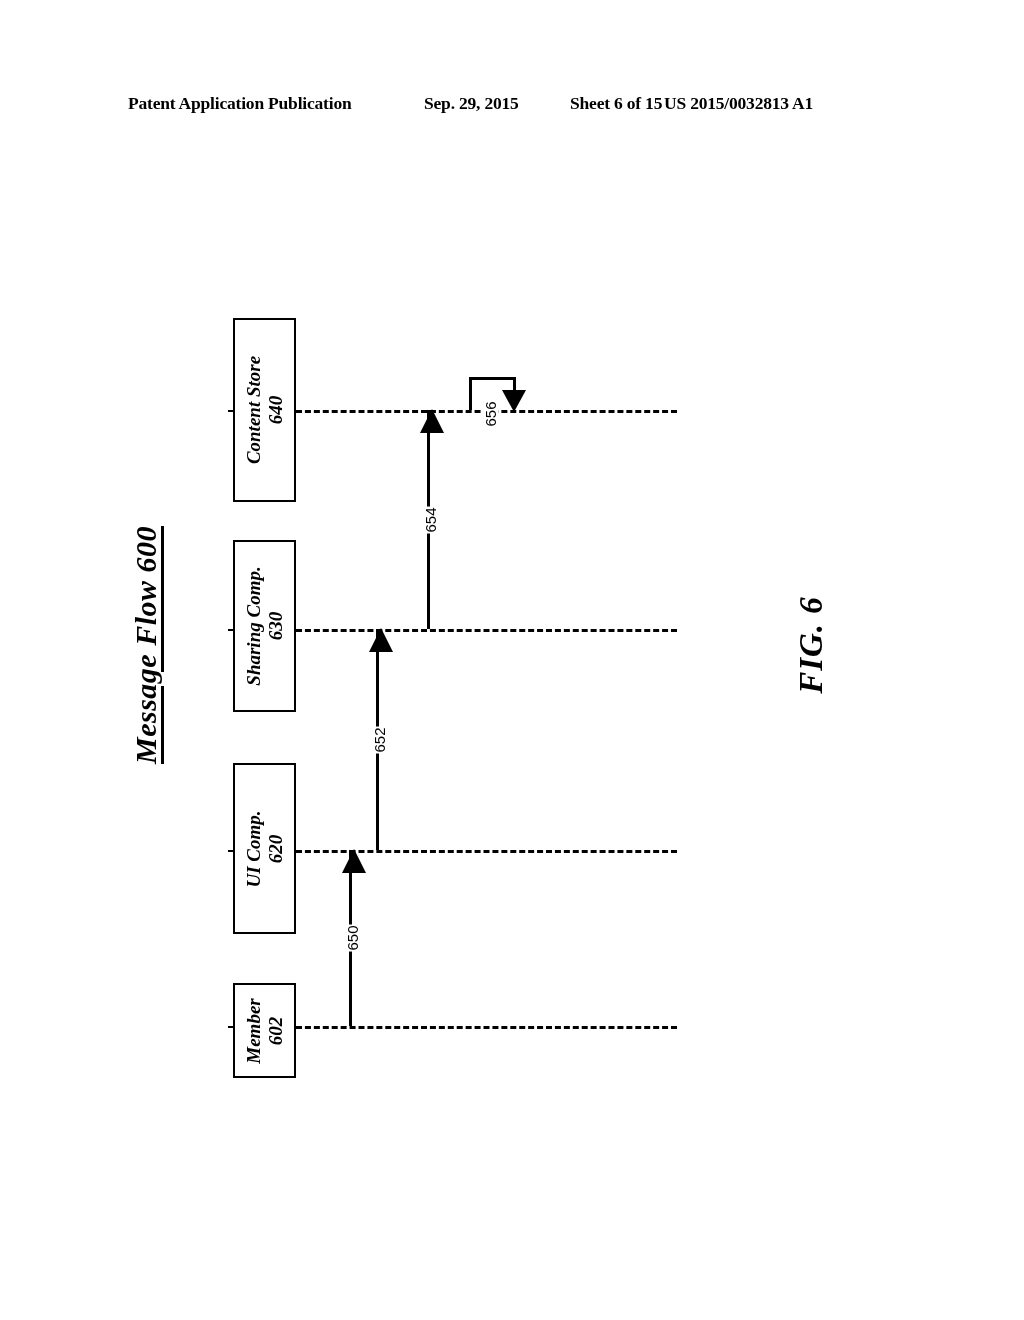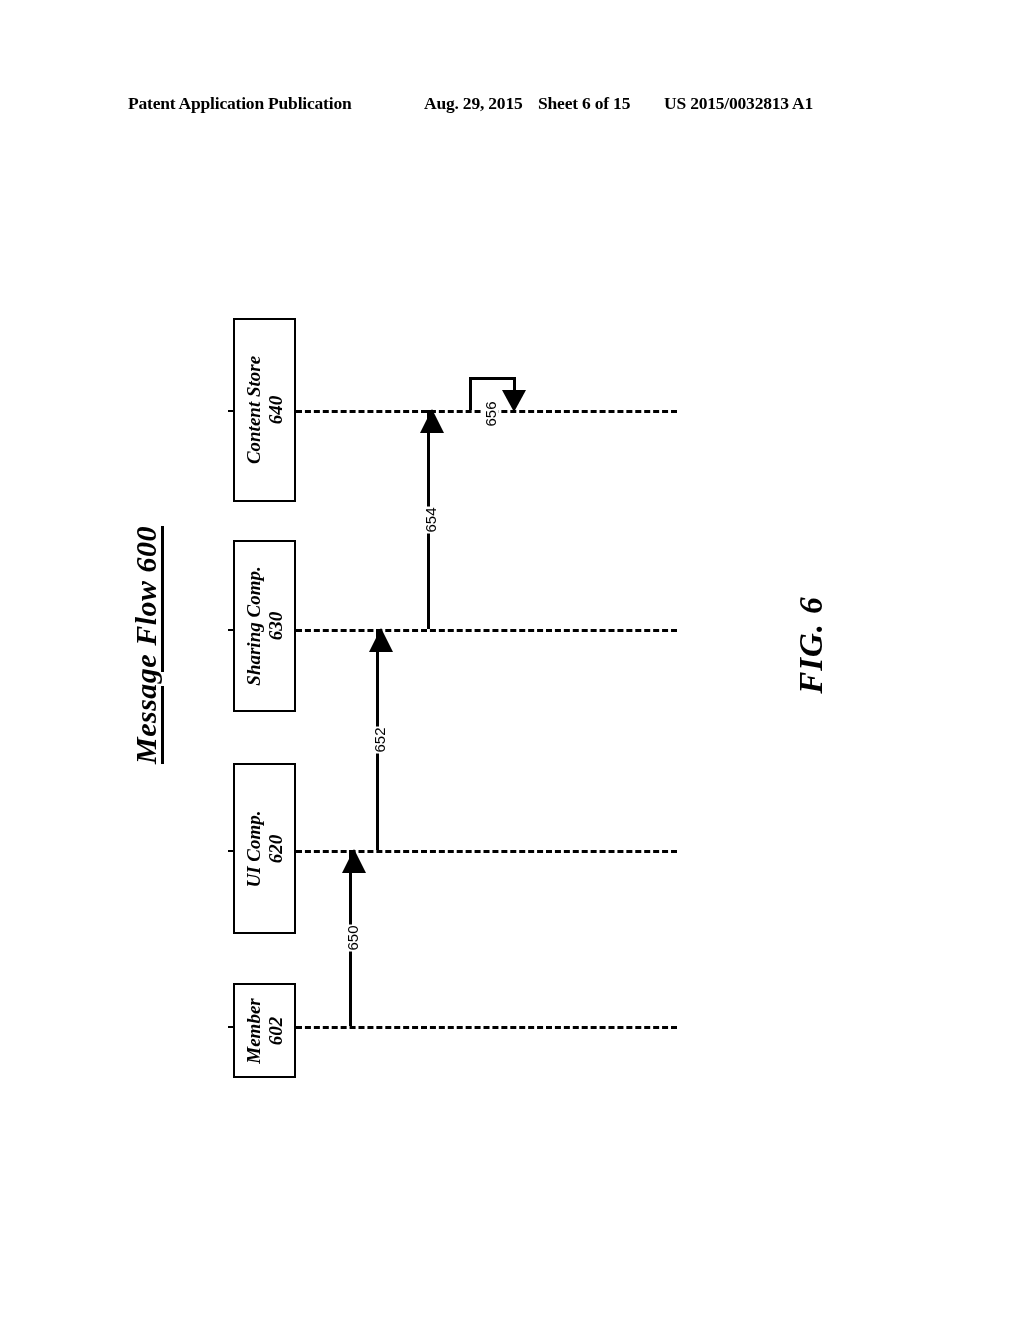--- a/index.html
+++ b/index.html
@@ -25,21 +25,21 @@
     height: 30px;
     display: flex;
     align-items: center;
     font-weight: bold;
     font-size: 17.5px;
     letter-spacing: -0.2px;
     white-space: nowrap;
   }
   #page-header .hdr-left   { position: absolute; left: 128px; }
   #page-header .hdr-date   { position: absolute; left: 424px; }
-  #page-header .hdr-sheet  { position: absolute; left: 538px; }
+  #page-header .hdr-sheet  { position: absolute; left: 570px; }
   #page-header .hdr-pub    { position: absolute; left: 664px; }
 
   
   #figure {
     position: absolute;
     left: 0;
     top: 0;
     width: 1024px;
     height: 1320px;
   }
@@ -203,21 +203,21 @@
     width: 6px;
     height: 0;
     border-top: 2.5px solid #000000;
   }
 </style>
 </head>
 <body>
 
 <div id="page-header">
   <span class="hdr-left">Patent Application Publication</span>
-  <span class="hdr-date">Aug. 29, 2015</span>
+  <span class="hdr-date">Sep. 29, 2015</span>
   <span class="hdr-sheet">Sheet 6 of 15</span>
   <span class="hdr-pub">US 2015/0032813 A1</span>
 </div>
 
 <div id="figure">
 
   <div id="flow-title">Message Flow 600</div>
 
   <div id="fig-caption">FIG. 6</div>
 

